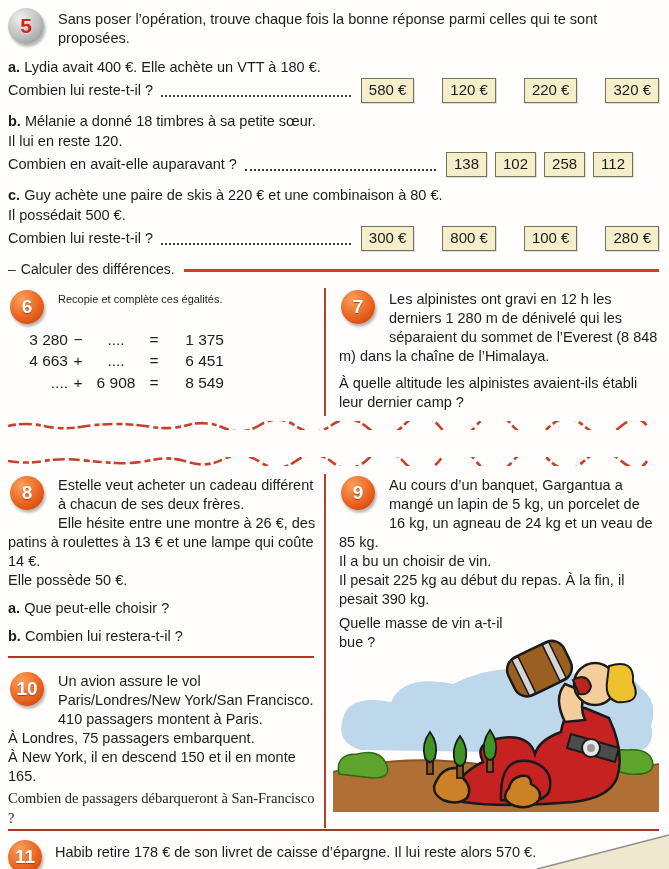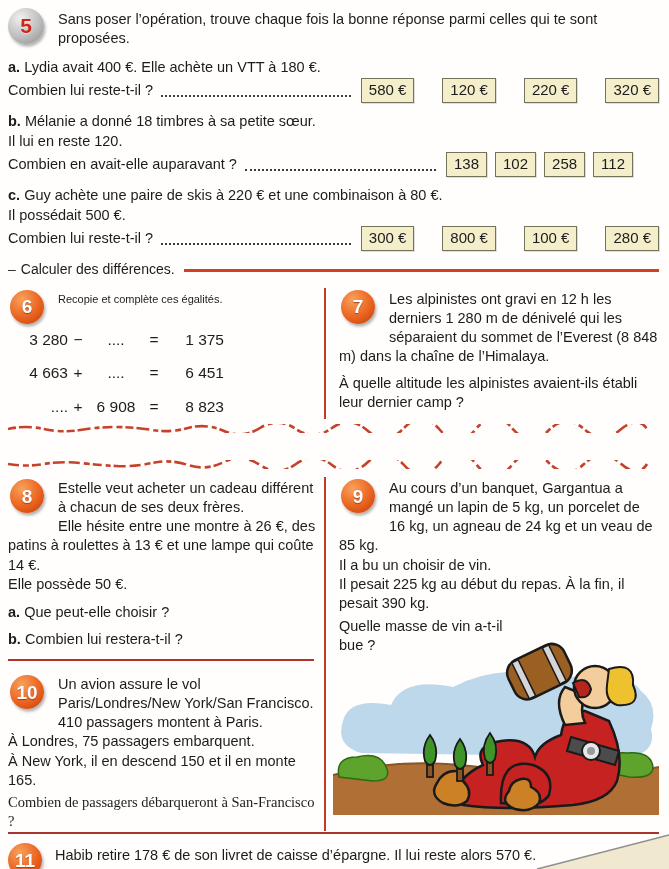--- a/index.html
+++ b/index.html
@@ -50,21 +50,21 @@
   .divider-line { flex:1; border-top:3px solid #d2401e; margin-left:9px; margin-top:1px; }
 
   
   .cols { display:flex; }
   .col-left { width:316px; flex:none; padding-right:6px; }
   .col-right { flex:1; border-left:2px solid #c23b28; padding-left:13px; }
   .cols.sec1 { min-height:128px; margin-bottom:4px; }
   .para { margin-bottom:8px; }
 
   
-  .eq-grid { display:grid; grid-template-columns:56px 20px 56px 20px 60px; row-gap:13px; margin:16px 0 2px 4px; font-size:15.5px; }
+  .eq-grid { display:grid; grid-template-columns:56px 20px 56px 20px 60px; row-gap:1px; margin:16px 0 2px 4px; font-size:15.5px; }
   .eq-grid span { text-align:right; }
   .eq-grid .op, .eq-grid .eq { text-align:center; }
 
   
   .squiggle { display:block; margin:5px 0; }
 
   .hr-left { border-top:2px solid #b03328; margin:10px 4px 12px 0; }
   .hr-full { border-top:2.5px solid #a8342c; margin:1px 0 9px; }
 
   .question-narrow { width:180px; margin-top:4px; }
@@ -152,21 +152,21 @@
           <span>1 375</span>
         <span>4 663</span>
           <span class="op">+</span>
           <span class="op">....</span>
           <span class="eq">=</span>
           <span>6 451</span>
         <span>....</span>
           <span class="op">+</span>
           <span class="op">6 908</span>
           <span class="eq">=</span>
-          <span>8 823</span>
+          <span>8 549</span>
       </div>
     </div>
     <div class="col-right">
       <div class="badge badge-float">7</div>
       <p class="para" style="padding-top:2px;">Les alpinistes ont gravi en 12 h les derniers 1 280 m de dénivelé qui les séparaient du sommet de l’Everest (8 848 m) dans la chaîne de l’Himalaya.</p>
       <p>À quelle altitude les alpinistes avaient-ils établi leur dernier camp ?</p>
     </div>
   </div>
 
   <svg class="squiggle" width="651" height="9" viewBox="0 0 651 9" preserveAspectRatio="none">

